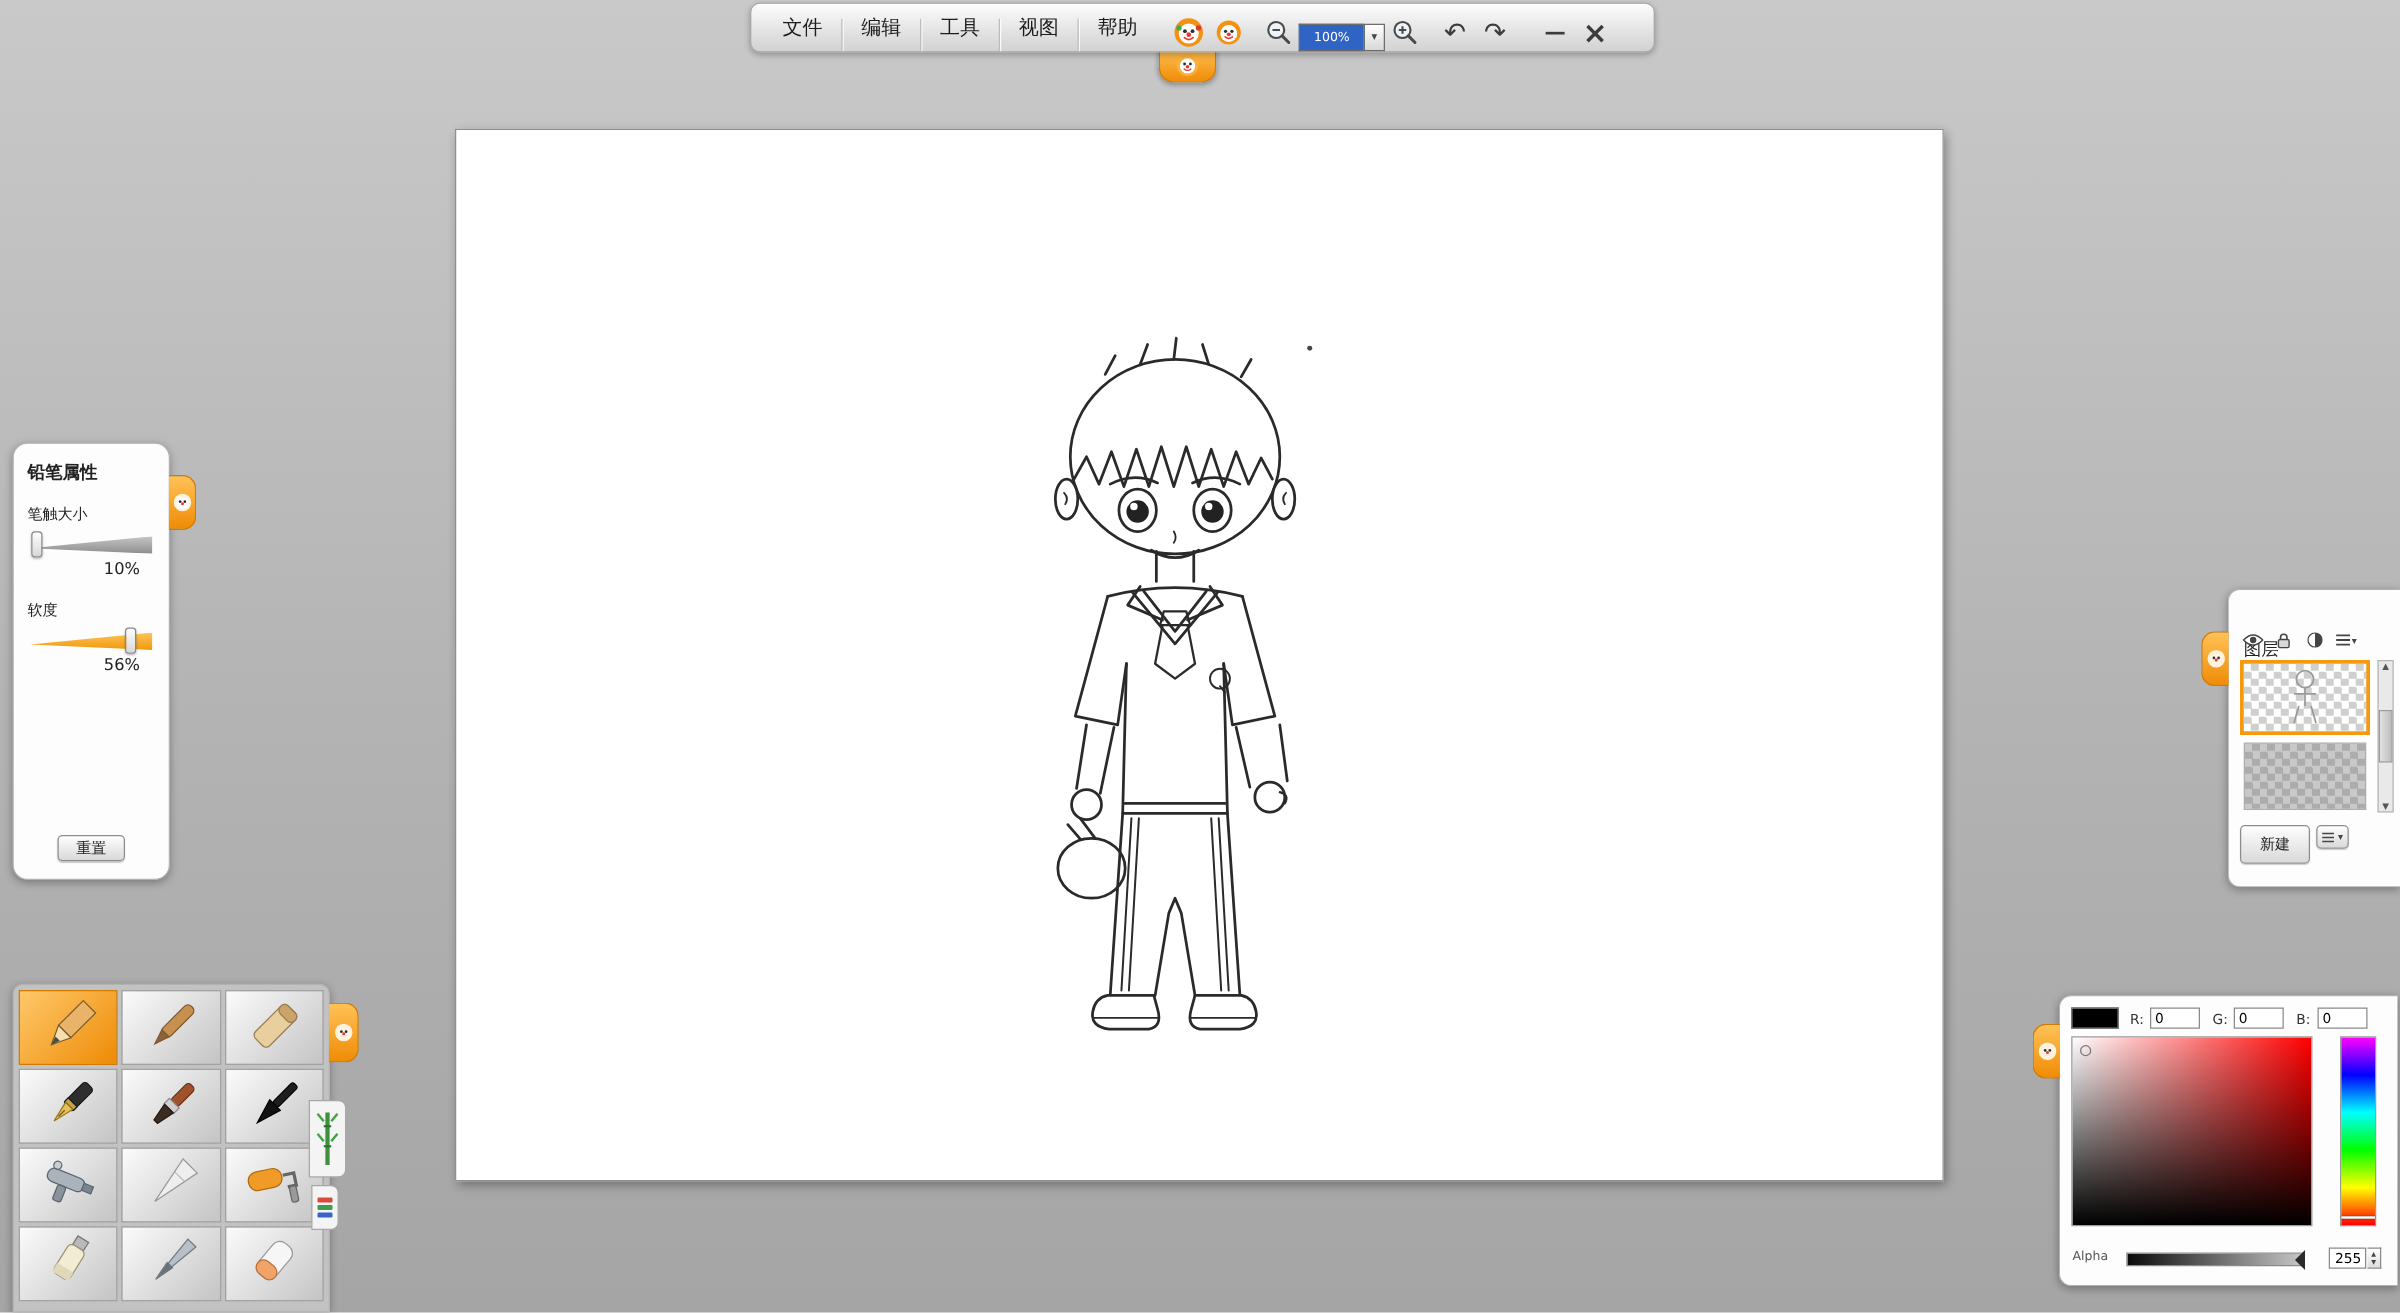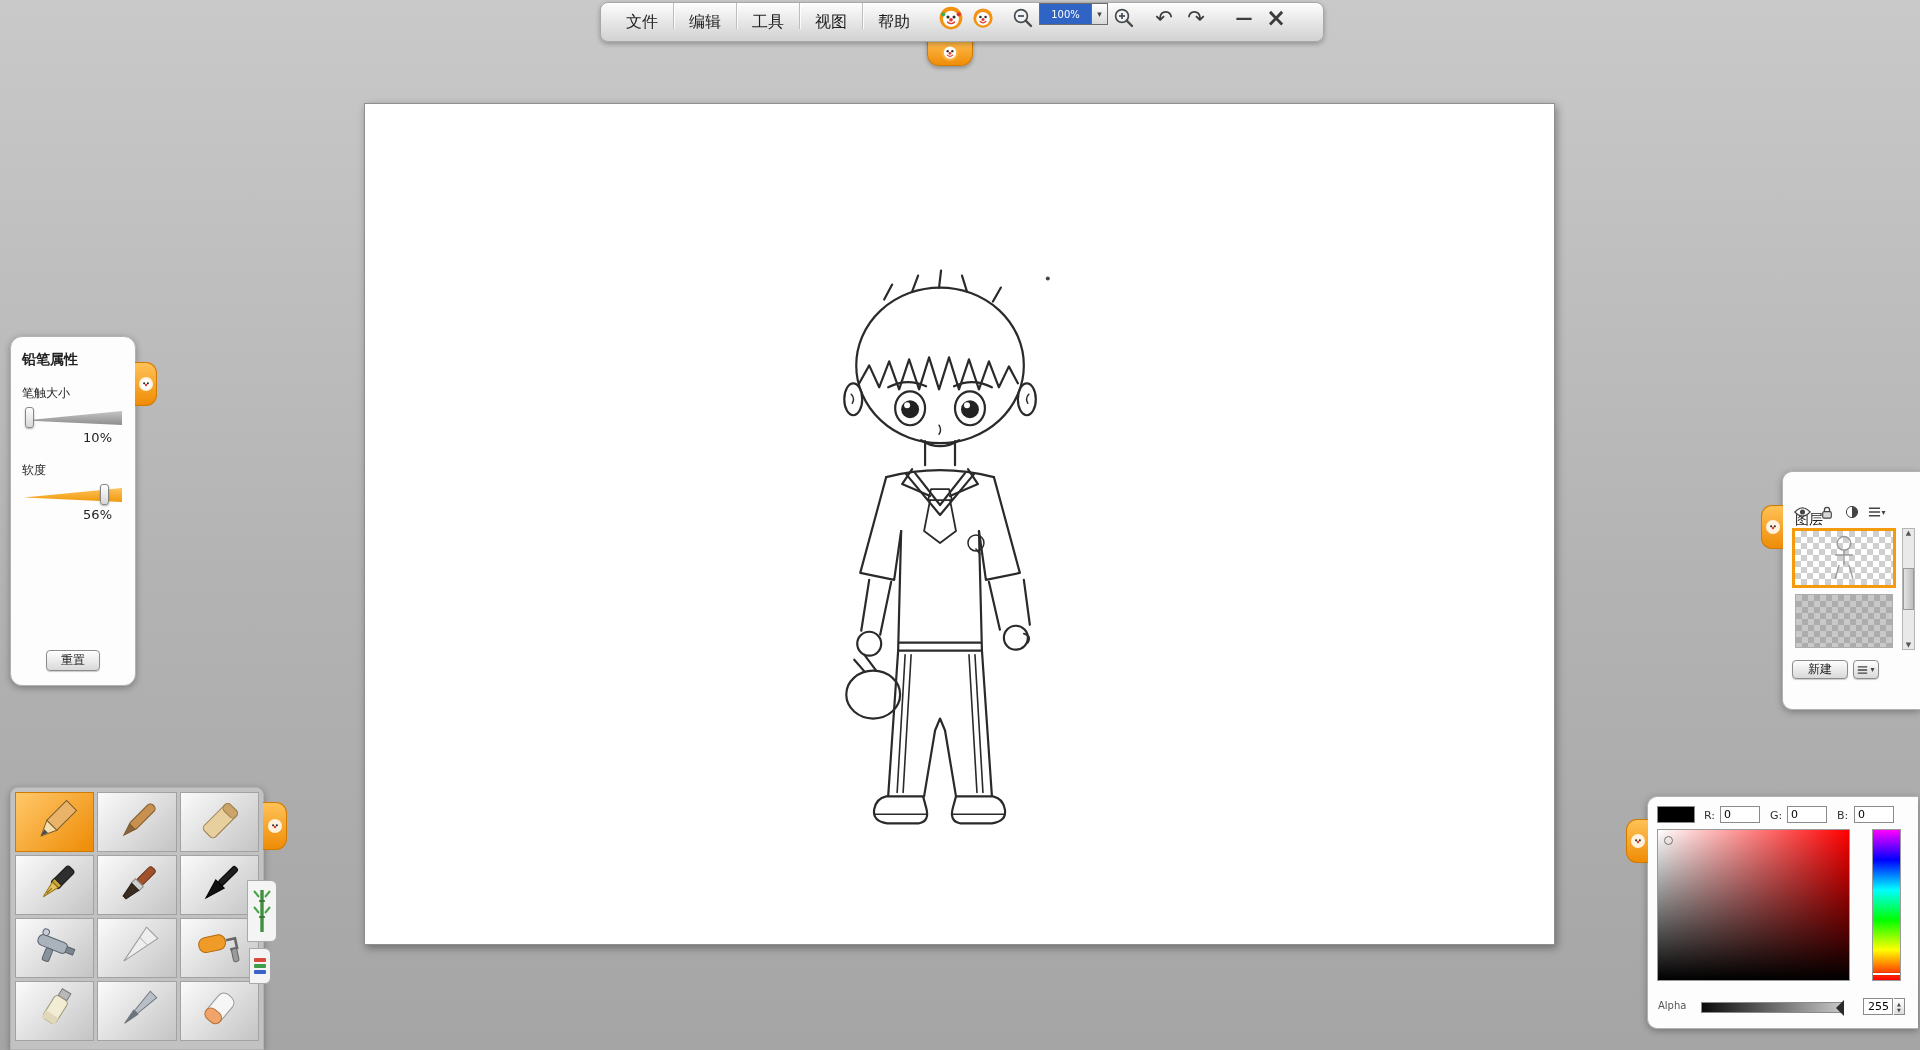--- a/index.html
+++ b/index.html
@@ -8,21 +8,21 @@
     font-family:"DejaVu Sans", sans-serif;
     background:linear-gradient(180deg,#c9c9c9 0%,#b3b3b3 55%,#a5a5a5 100%);
     position:relative; color:#222;
   }
   
   .toolbar {
     position:absolute; left:600px; top:2px; width:724px; height:40px;
     background:linear-gradient(#fdfdfd,#dedede 70%,#d2d2d2);
     border:1px solid #a8a8a8; border-radius:8px;
     box-shadow:0 2px 5px rgba(0,0,0,.28), inset 0 1px 0 #fff;
-    display:flex; align-items:flex-start; padding:0 10px; z-index:5;
+    display:flex; align-items:flex-end; padding:0 10px; z-index:5;
   }
   .menu-item { height:100%; display:flex; align-items:center; padding:0 15px;
     font-size:16px; color:#1d1d1d; cursor:default; }
   .sep { width:1px; height:26px; background:#bdbdbd; box-shadow:1px 0 0 rgba(255,255,255,.85); }
   .tbtn { min-width:28px; height:30px; display:flex; align-items:center; justify-content:center;
     margin:0 2px; border-radius:4px; }
   .glyph { font-size:21px; color:#3c3c3c; line-height:1; }
   .glyph.small { font-size:17px; font-weight:bold; }
   .zoom-input { width:52px; height:22px; border:1px solid #6d6d6d; border-right:none;
     background:#2f63c4; color:#fff; font-size:10px; text-align:center;
@@ -47,21 +47,21 @@
   .canvas svg { width:100%; height:100%; display:block; }
   
   .panel { position:absolute; background:#fdfdfd; border:1px solid #b2b2b2;
     box-shadow:0 2px 7px rgba(0,0,0,.3); z-index:6; }
   .panel-tab { position:absolute; width:22px; height:44px;
     background:linear-gradient(#ffc257,#ef8c06); border:1px solid #d17a00;
     display:flex; align-items:center; justify-content:center; }
   .tab-right { right:-22px; border-radius:0 11px 11px 0; border-left:none; }
   .tab-left  { left:-22px;  border-radius:11px 0 0 11px; border-right:none; }
   
-  .pencil-panel { left:10px; top:336px; width:126px; height:350px; border-radius:12px; padding:14px 11px; }
+  .pencil-panel { left:10px; top:354px; width:126px; height:350px; border-radius:12px; padding:14px 11px; }
   .pp-title { font-size:14px; font-weight:bold; margin-bottom:16px; }
   .pp-label { font-size:12px; margin-bottom:7px; }
   .wedge { position:relative; height:18px; margin:2px 0 3px 0; }
   .wedge-shape { position:absolute; left:2px; right:2px; top:2px; bottom:2px;
     clip-path:polygon(0 68%, 100% 0, 100% 100%); }
   .wedge-shape.gray   { background:linear-gradient(#c6c6c6,#8d8d8d); }
   .wedge-shape.orange { background:linear-gradient(#ffc35c,#f0990a); }
   .slider-handle { position:absolute; top:-2px; width:9px; height:21px;
     background:linear-gradient(#fff,#d7d7d7); border:1px solid #878787; border-radius:3px;
     box-shadow:0 1px 2px rgba(0,0,0,.3); }
@@ -97,21 +97,21 @@
   .lp-thumb1 { position:absolute; left:9px; top:56px; width:104px; height:60px;
     border:3px solid #f59a0c; }
   .lp-thumb2 { position:absolute; left:12px; top:122px; width:98px; height:54px;
     border:1px solid #adadad; position:absolute; }
   .lp-thumb2::after { content:""; position:absolute; inset:0; background:rgba(120,120,120,.4); }
   .lp-scroll { position:absolute; right:5px; top:56px; width:13px; height:122px;
     background:#e9e9e9; border:1px solid #b5b5b5; display:flex; flex-direction:column;
     align-items:center; justify-content:space-between; font-size:7px; color:#555; }
   .lp-scroll .thumb { width:11px; height:42px; background:linear-gradient(90deg,#e2e2e2,#bdbdbd);
     border:1px solid #9a9a9a; }
-  .lp-new { position:absolute; left:9px; top:188px; width:56px; height:19px; }
+  .lp-new { position:absolute; left:9px; top:188px; width:56px; height:31px; }
   .lp-newopt { position:absolute; left:70px; top:188px; width:26px; height:19px;
     display:flex; align-items:center; justify-content:center; gap:2px; }
   
   .color-panel { left:1647px; top:796px; width:271px; height:233px; border-radius:10px 0 0 10px; border-right:none; }
   .color-panel .panel-tab { top:22px; }
   .cp-swatch { position:absolute; left:9px; top:9px; width:38px; height:17px;
     background:#000; border:1px solid #8a8a8a; }
   .cp-lab { position:absolute; top:12px; font-size:11px; color:#333; }
   .num-input { position:absolute; top:9px; height:17px; width:40px; border:1px solid #8a8a8a;
     font-size:11px; padding:0 3px; font-family:"DejaVu Sans", sans-serif; background:#fff; }

